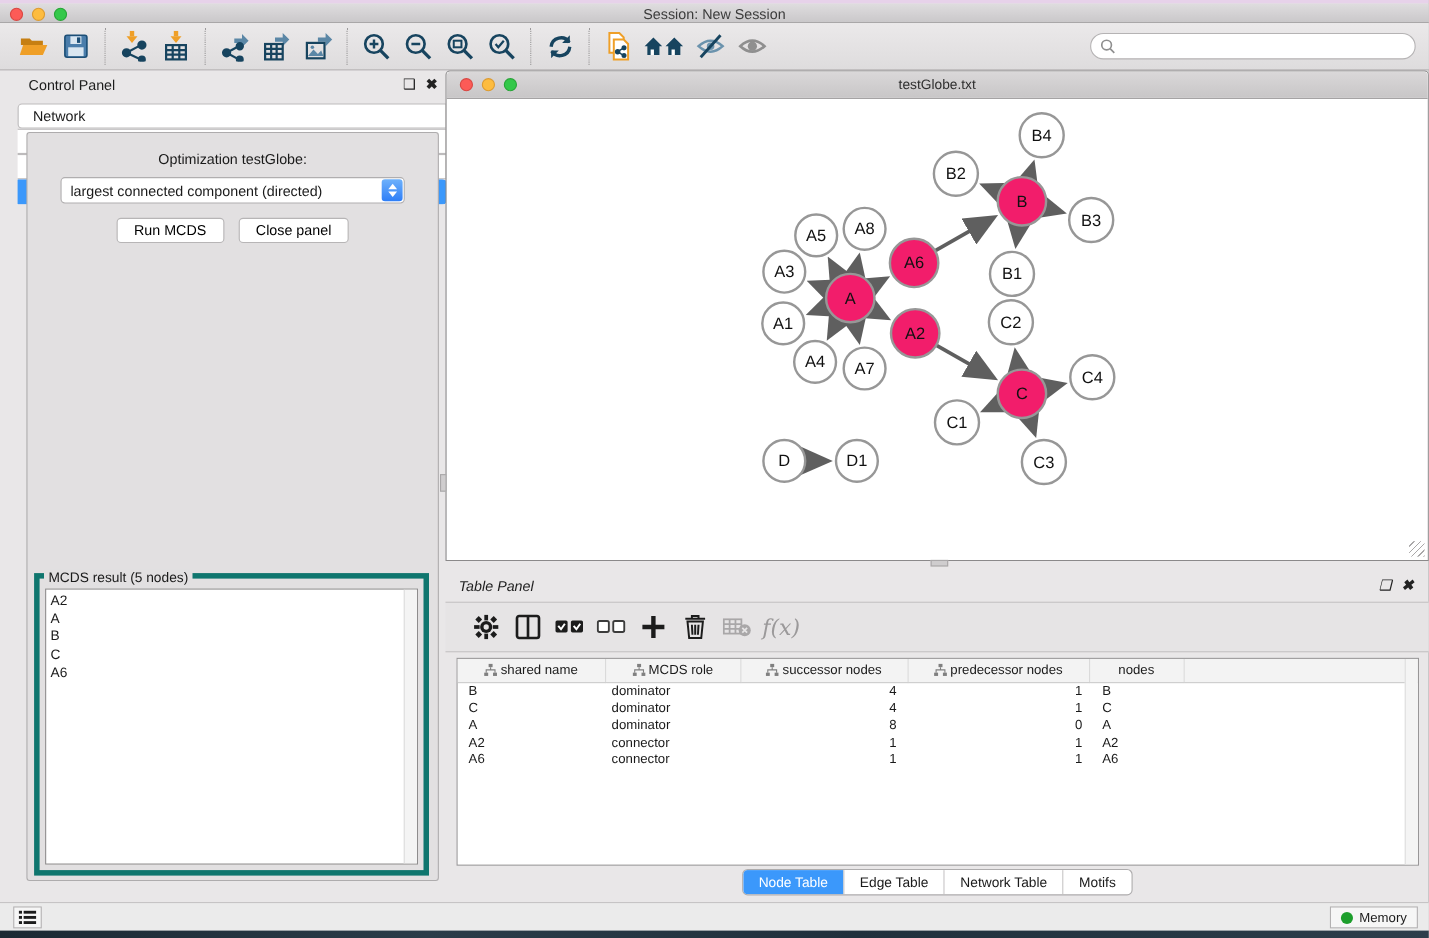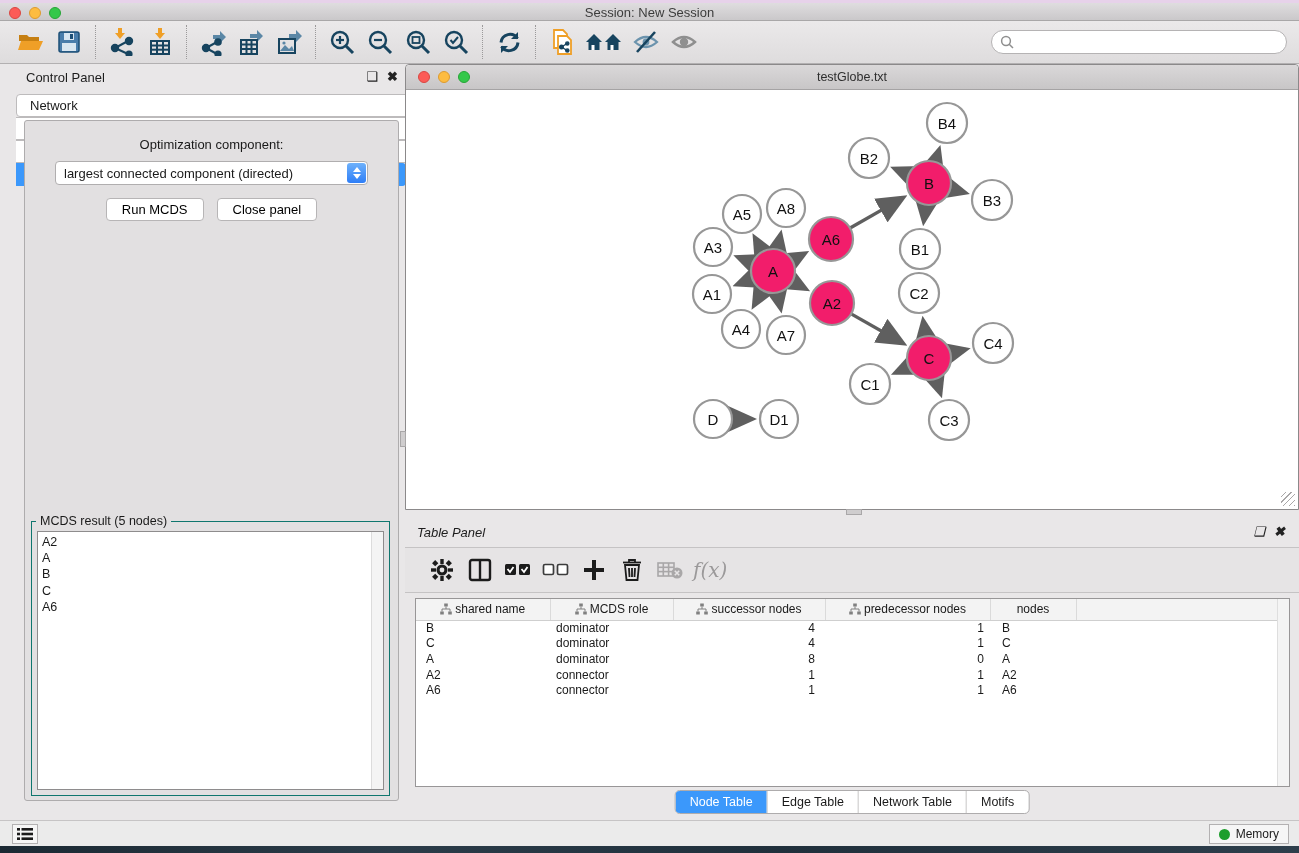--- a/index.html
+++ b/index.html
@@ -53,21 +53,21 @@
   .mac-select .stepper { position:absolute; right:1px; top:1px; bottom:1px; width:19px;
     border-radius:3px; background:linear-gradient(#6eb1fb,#2e7ef7); display:flex;
     flex-direction:column; align-items:center; justify-content:center; gap:2px; }
   .stepper .tri { width:0; height:0; border-left:4px solid transparent; border-right:4px solid transparent; }
   .tri.up { border-bottom:5px solid #fff; }
   .tri.down { border-top:5px solid #fff; }
   .cp-buttons { display:flex; justify-content:center; gap:13px; margin-top:13px; }
   .btn { font-size:13px; background:#fff; border:1px solid #b7b5b6; border-radius:4px;
     padding:3px 15px; cursor:default; font-family:"Liberation Sans", sans-serif; }
   .groupbox { position:absolute; left:6px; right:8px; bottom:4px; height:275px;
-    border:1px solid #0f766e; }
+    border:5px solid #0f766e; }
   .groupbox-title { position:absolute; top:-8px; left:4px; background:#e2e0e1;
     padding:0 4px; font-size:12.5px; }
   .mcds-list { position:absolute; left:5px; right:5px; top:9px; bottom:5px; background:#fff;
     border:1px solid #8e8c8d; overflow:hidden; }
   .mcds-scroll { position:absolute; right:0; top:0; bottom:0; width:12px; background:#f4f4f4;
     border-left:1px solid #dcdcdc; }
   .mcds-list ul { list-style:none; padding:2px 0 0 4px; }
   .mcds-list li { font-size:12.5px; line-height:16.2px; }
 
   
@@ -316,21 +316,21 @@
         <span class="ph-ic">✖</span>
       </span>
     </div>
     <div class="cp-tabs" id="cp-tabs">
         <div class="tabseg">Network</div>
         <div class="tabseg">Style</div>
         <div class="tabseg">Select</div>
         <div class="tabseg active">MCDS</div>
       </div>
     <div class="cp-inner">
-      <div class="opt-label">Optimization component:</div>
+      <div class="opt-label">Optimization testGlobe:</div>
       <div class="mac-select">
         <span>largest connected component (directed)</span>
         <span class="stepper">
             <span class="tri up"></span>
             <span class="tri down"></span>
           </span>
       </div>
       <div class="cp-buttons">
         <button class="btn">Run MCDS</button>
         <button class="btn">Close panel</button>

